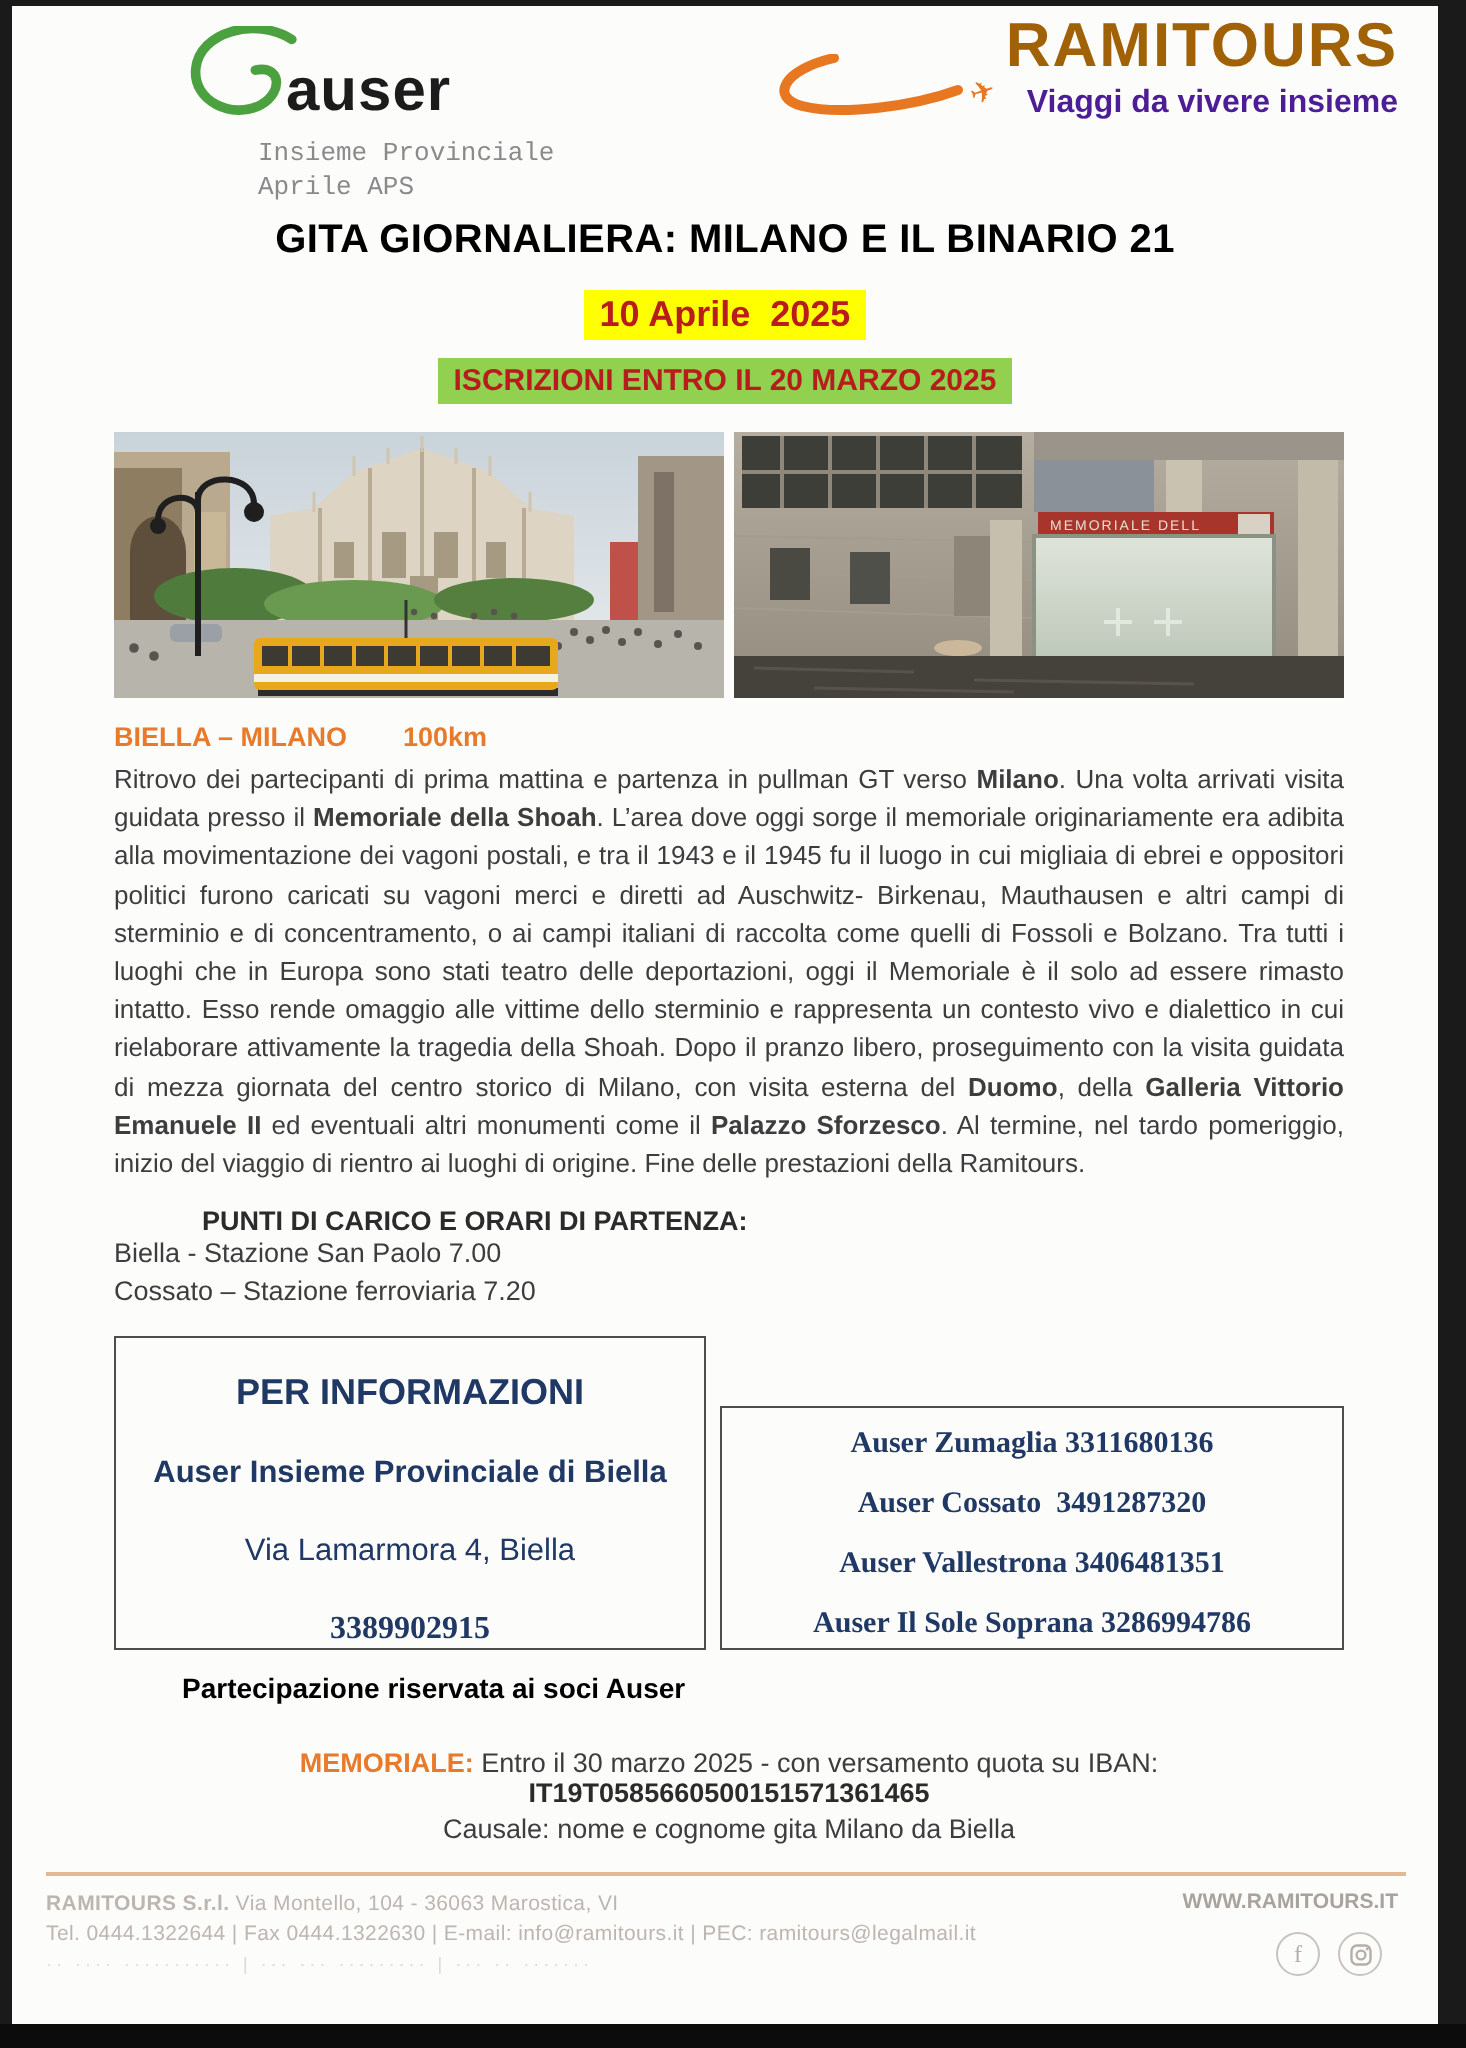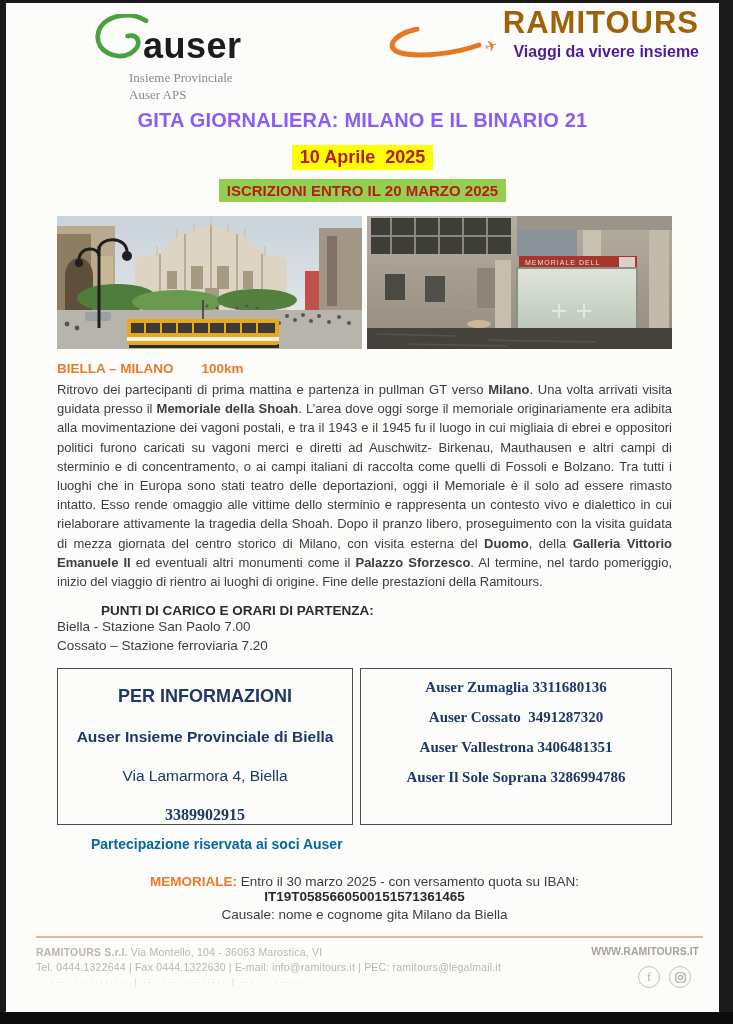--- a/index.html
+++ b/index.html
@@ -6,30 +6,30 @@
   html,body { width:733px; height:1024px; }
   body { font-family:"Liberation Sans", sans-serif; background:#141414; }
   #frame { position:relative; width:733px; height:1024px; background:#1a1a1a; overflow:hidden; }
   #page  { position:absolute; left:6px; top:3px; right:14px; bottom:12px; background:#fcfcfb; overflow:hidden; }
   #bottom-bar { position:absolute; left:0; right:0; bottom:0; height:12px; background:#0c0c0c; }
 
   
   .header { position:relative; height:100px; }
   .auser-block { position:absolute; left:85px; top:10px; }
   .auser-row { display:flex; align-items:center; }
-  .auser-word { font-size:36px; font-weight:700; color:#1c1c1c; letter-spacing:0.5px; margin-left:-6px; margin-top:12px; }
-  .auser-sub { color:#8a8a8a; font-family:Liberation Serif, serif; font-size:13px; line-height:17px; margin-left:38px; margin-top:2px; }
+  .auser-word { font-size:30px; font-weight:700; color:#1c1c1c; letter-spacing:0.5px; margin-left:-6px; margin-top:12px; }
+  .auser-sub { color:#8a8a8a; font-family:Liberation Mono, monospace; font-size:13px; line-height:17px; margin-left:38px; margin-top:2px; }
   .rami-block { position:absolute; right:20px; top:2px; width:300px; }
   .rami-word { font-size:31px; font-weight:800; color:#a16207; letter-spacing:1px; text-align:right; font-family:"Liberation Sans", sans-serif; }
   .rami-swoosh { position:absolute; left:-12px; top:22px; }
   .rami-plane { position:absolute; left:86px; top:32px; color:#e87722; font-size:15px; transform:rotate(-18deg); }
   .rami-tagline { color:#4c1d95; font-size:16px; font-weight:700; text-align:right; margin-top:2px; }
 
   
-  .title { text-align:center; color:#8b5cf6; font-weight:700; font-size:20px; letter-spacing:0.2px; margin-top:6px; }
+  .title { text-align:center; color:#000000; font-weight:700; font-size:20px; letter-spacing:0.2px; margin-top:6px; }
   .hl-row { text-align:center; }
   .hl { display:inline-block; color:#b91c1c; font-weight:700; white-space:pre; }
   .hl-date { background:#ffff00; font-size:18px; padding:2px 8px; margin-top:13px; }
   .hl-deadline { background:#92d050; font-size:15px; padding:3px 8px; margin-top:9px; }
 
   
   .photos { display:flex; gap:5px; margin:14px 47px 0 51px; }
   .photo { height:133px; overflow:hidden; }
   .photo svg { display:block; }
 
@@ -42,33 +42,33 @@
   .pickup-line { font-size:13.5px; color:#3d3d3d; line-height:18.5px; }
 
   
   .boxes { display:flex; gap:7px; margin-top:13px; align-items:stretch; }
   .box { border:1.5px solid #4d4d4d; background:#fcfcfb; }
   .box-info { width:296px; text-align:center; color:#1f3864; padding-top:17px; }
   .box-info .bi-title { font-size:18px; font-weight:700; }
   .box-info .bi-org { font-size:15.5px; font-weight:700; margin-top:21px; }
   .box-info .bi-addr { font-size:15.5px; margin-top:21px; }
   .box-info .bi-phone { font-size:16px; font-weight:700; font-family:"Liberation Serif", serif; margin-top:21px; }
-  .box-contacts { flex:1; text-align:center; color:#1f3864; padding-top:10px; }
+  .box-contacts { flex:1; text-align:center; color:#1f3864; padding-top:10px;margin-top:35px; }
   .contact-line { font-family:"Liberation Serif", serif; font-weight:700; font-size:15px; margin-top:13px; white-space:pre; }
   .contact-line:first-child { margin-top:0; }
 
-  .member-note { margin:11px 0 0 34px; font-size:14px; font-weight:700; color:#0369a1; }
+  .member-note { margin:11px 0 0 34px; font-size:14px; font-weight:700; color:#000000; }
 
   .enroll { text-align:center; margin-top:22px; font-size:13.5px; color:#3d3d3d; }
   .enroll .lbl { color:#e87a2b; font-weight:700; }
   .enroll .iban { font-weight:700; color:#2b2b2b; }
   .enroll-causale { text-align:center; font-size:13.5px; color:#3d3d3d; margin-top:3px; }
 
   
-  .footer { position:absolute; left:30px; right:16px; bottom:22px; }
+  .footer { position:absolute; left:17px; right:16px; bottom:22px; }
   .footer-rule { height:2px; background:#e5b894; margin-bottom:7px; }
   .f-line { color:#bdb5b0; font-size:10.5px; line-height:15px; letter-spacing:0.2px; }
   .f-bold { font-weight:700; }
   .f-faint { color:#ddd8d4; font-size:9px; letter-spacing:2px; }
   .f-site { position:absolute; right:4px; top:9px; color:#a9a29d; font-size:10.5px; font-weight:700; }
   .f-icons { position:absolute; right:12px; top:30px; display:flex; gap:9px; }
   .f-icon { width:22px; height:22px; border:1.4px solid #c9c3be; border-radius:50%; color:#b5aea9;
             display:flex; align-items:center; justify-content:center; font-size:12px; font-family:"Liberation Serif", serif; }
   .f-icon svg { display:block; }
 </style>
@@ -83,21 +83,21 @@
         <div class="auser-row">
           <span>
             <svg width="58" height="48" viewBox="0 0 60 50">
               <path d="M57,7 C38,-5 9,3 7,22 C5,39 26,49 41,41 C53,34 51,20 38,23" fill="none" stroke="#4ba03f" stroke-width="5" stroke-linecap="round"></path>
             </svg>
           </span>
           <span class="auser-word">auser</span>
         </div>
         <div class="auser-sub">
           <div>Insieme Provinciale</div>
-          <div>Auser APS</div>
+          <div>Aprile APS</div>
         </div>
       </div>
 
       <div class="rami-block">
         <div class="rami-word">RAMITOURS</div>
         <span class="rami-swoosh">
           <svg width="110" height="36" viewBox="0 0 110 36">
             <path d="M30,2 C4,8 -2,22 14,26 C34,31 70,26 92,18" fill="none" stroke="#e87722" stroke-width="5" stroke-linecap="round"></path>
           </svg>
         </span>

